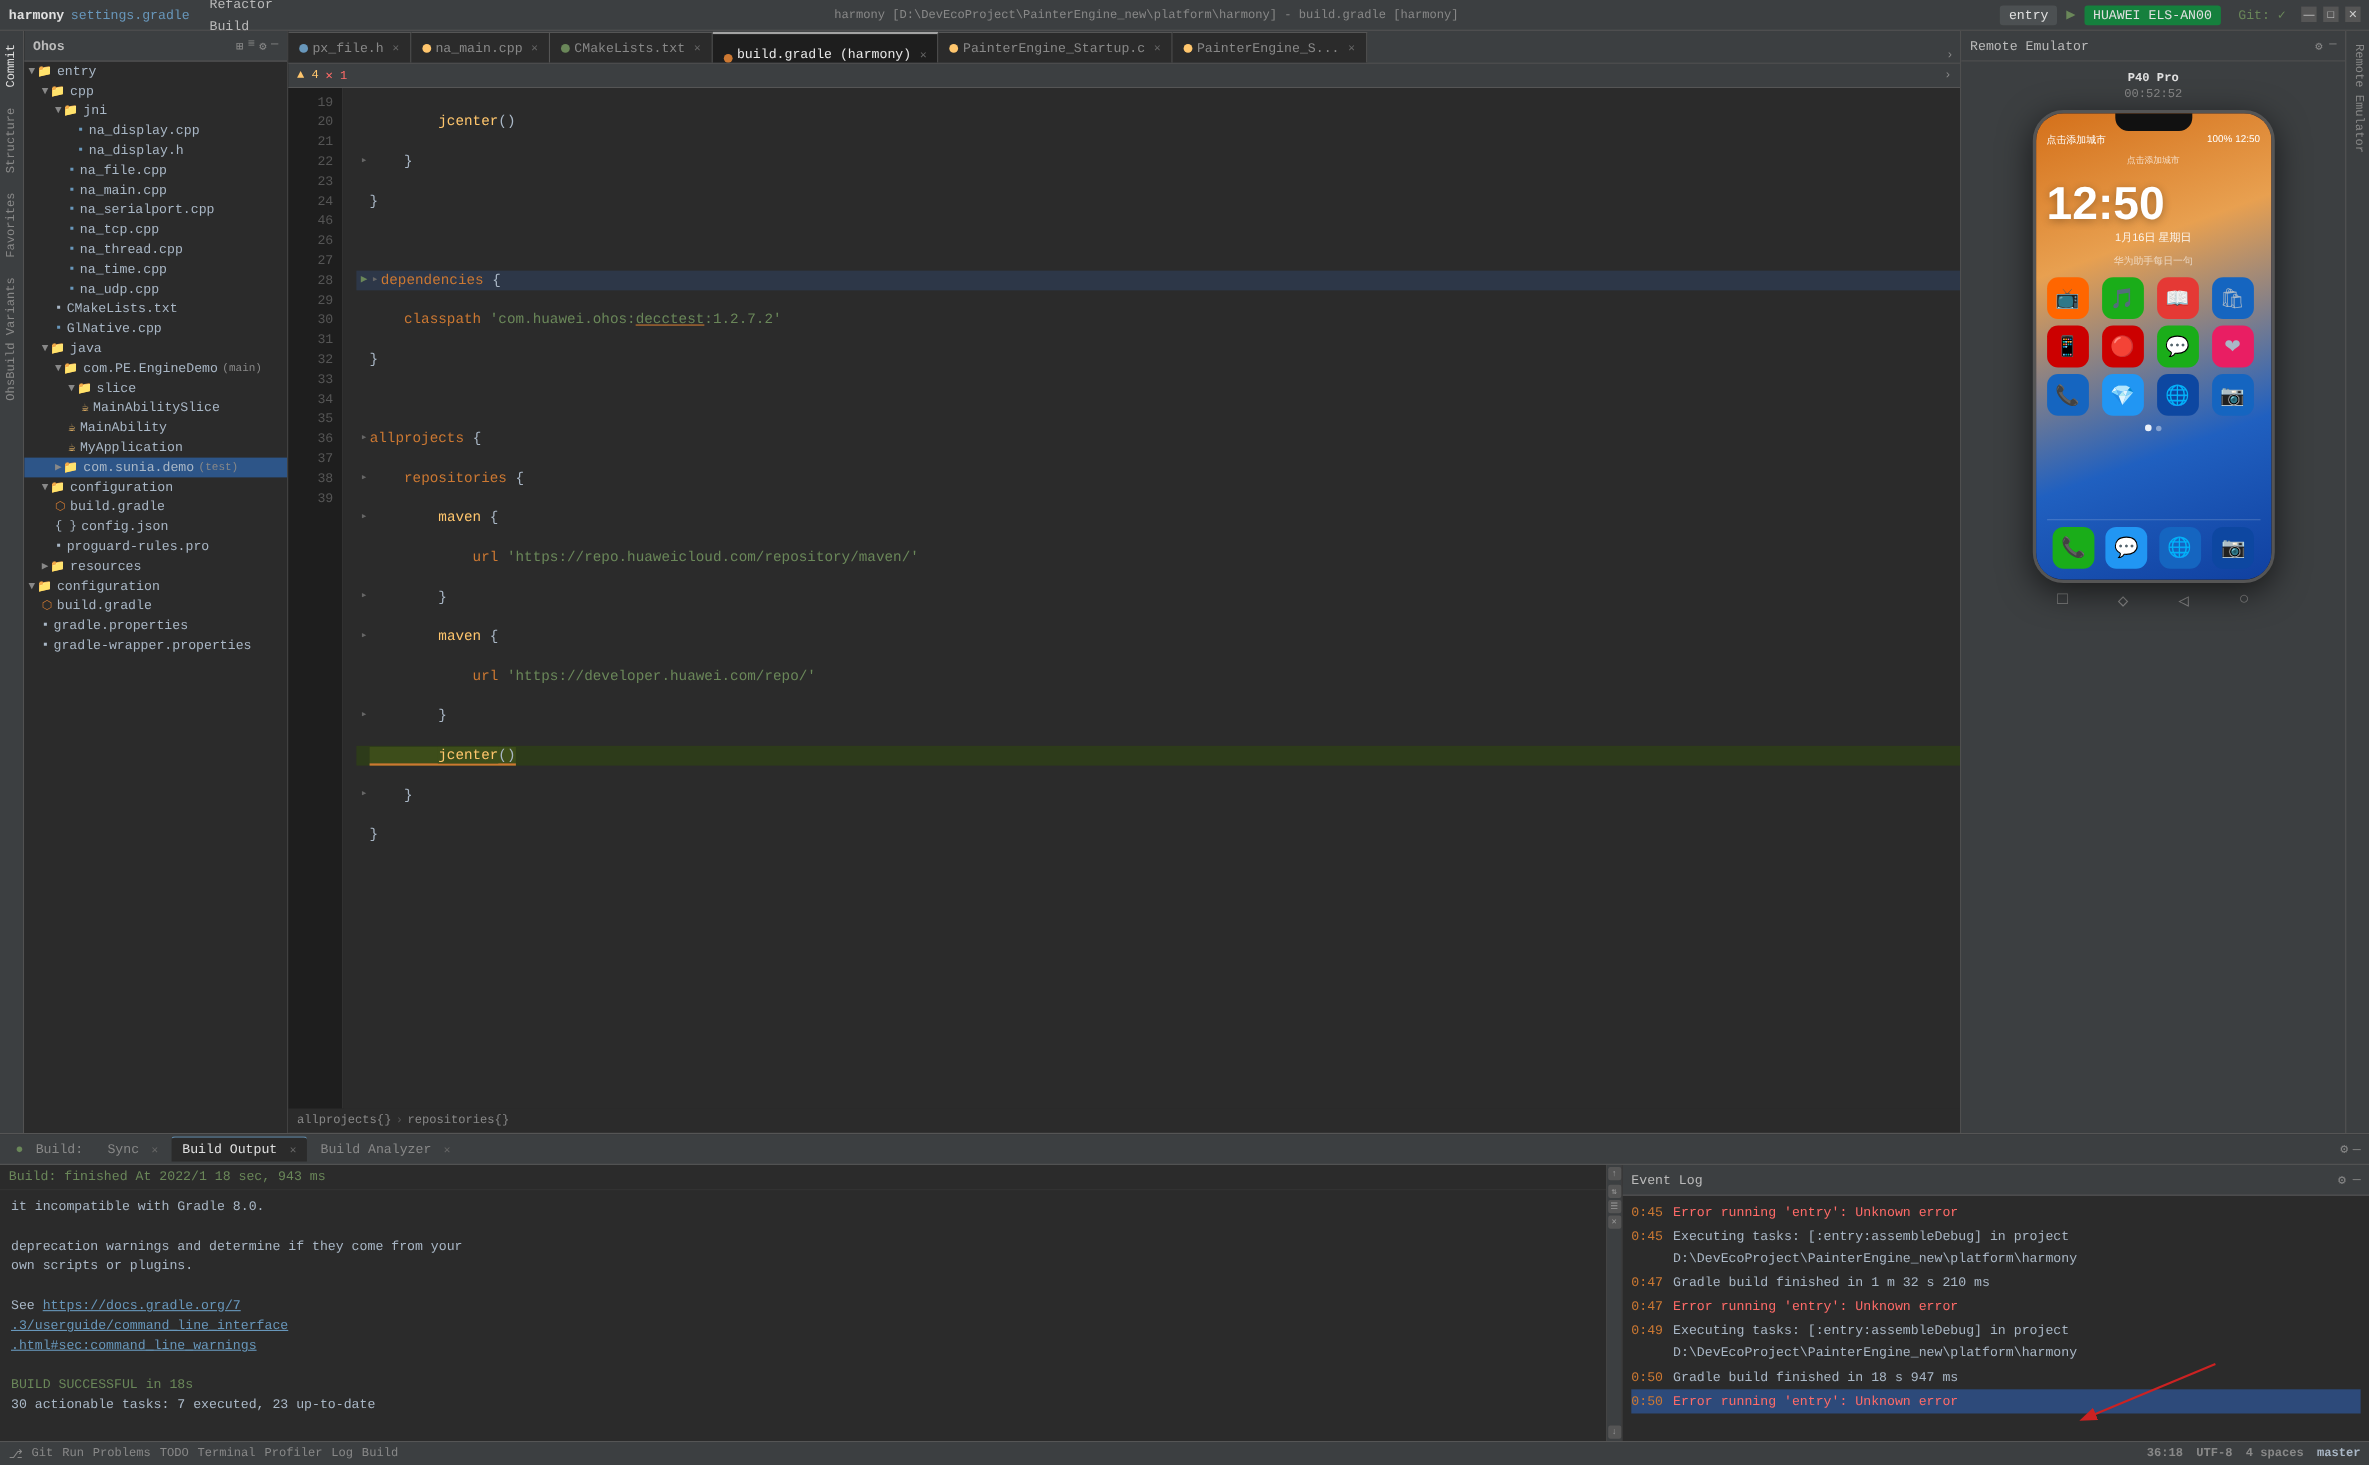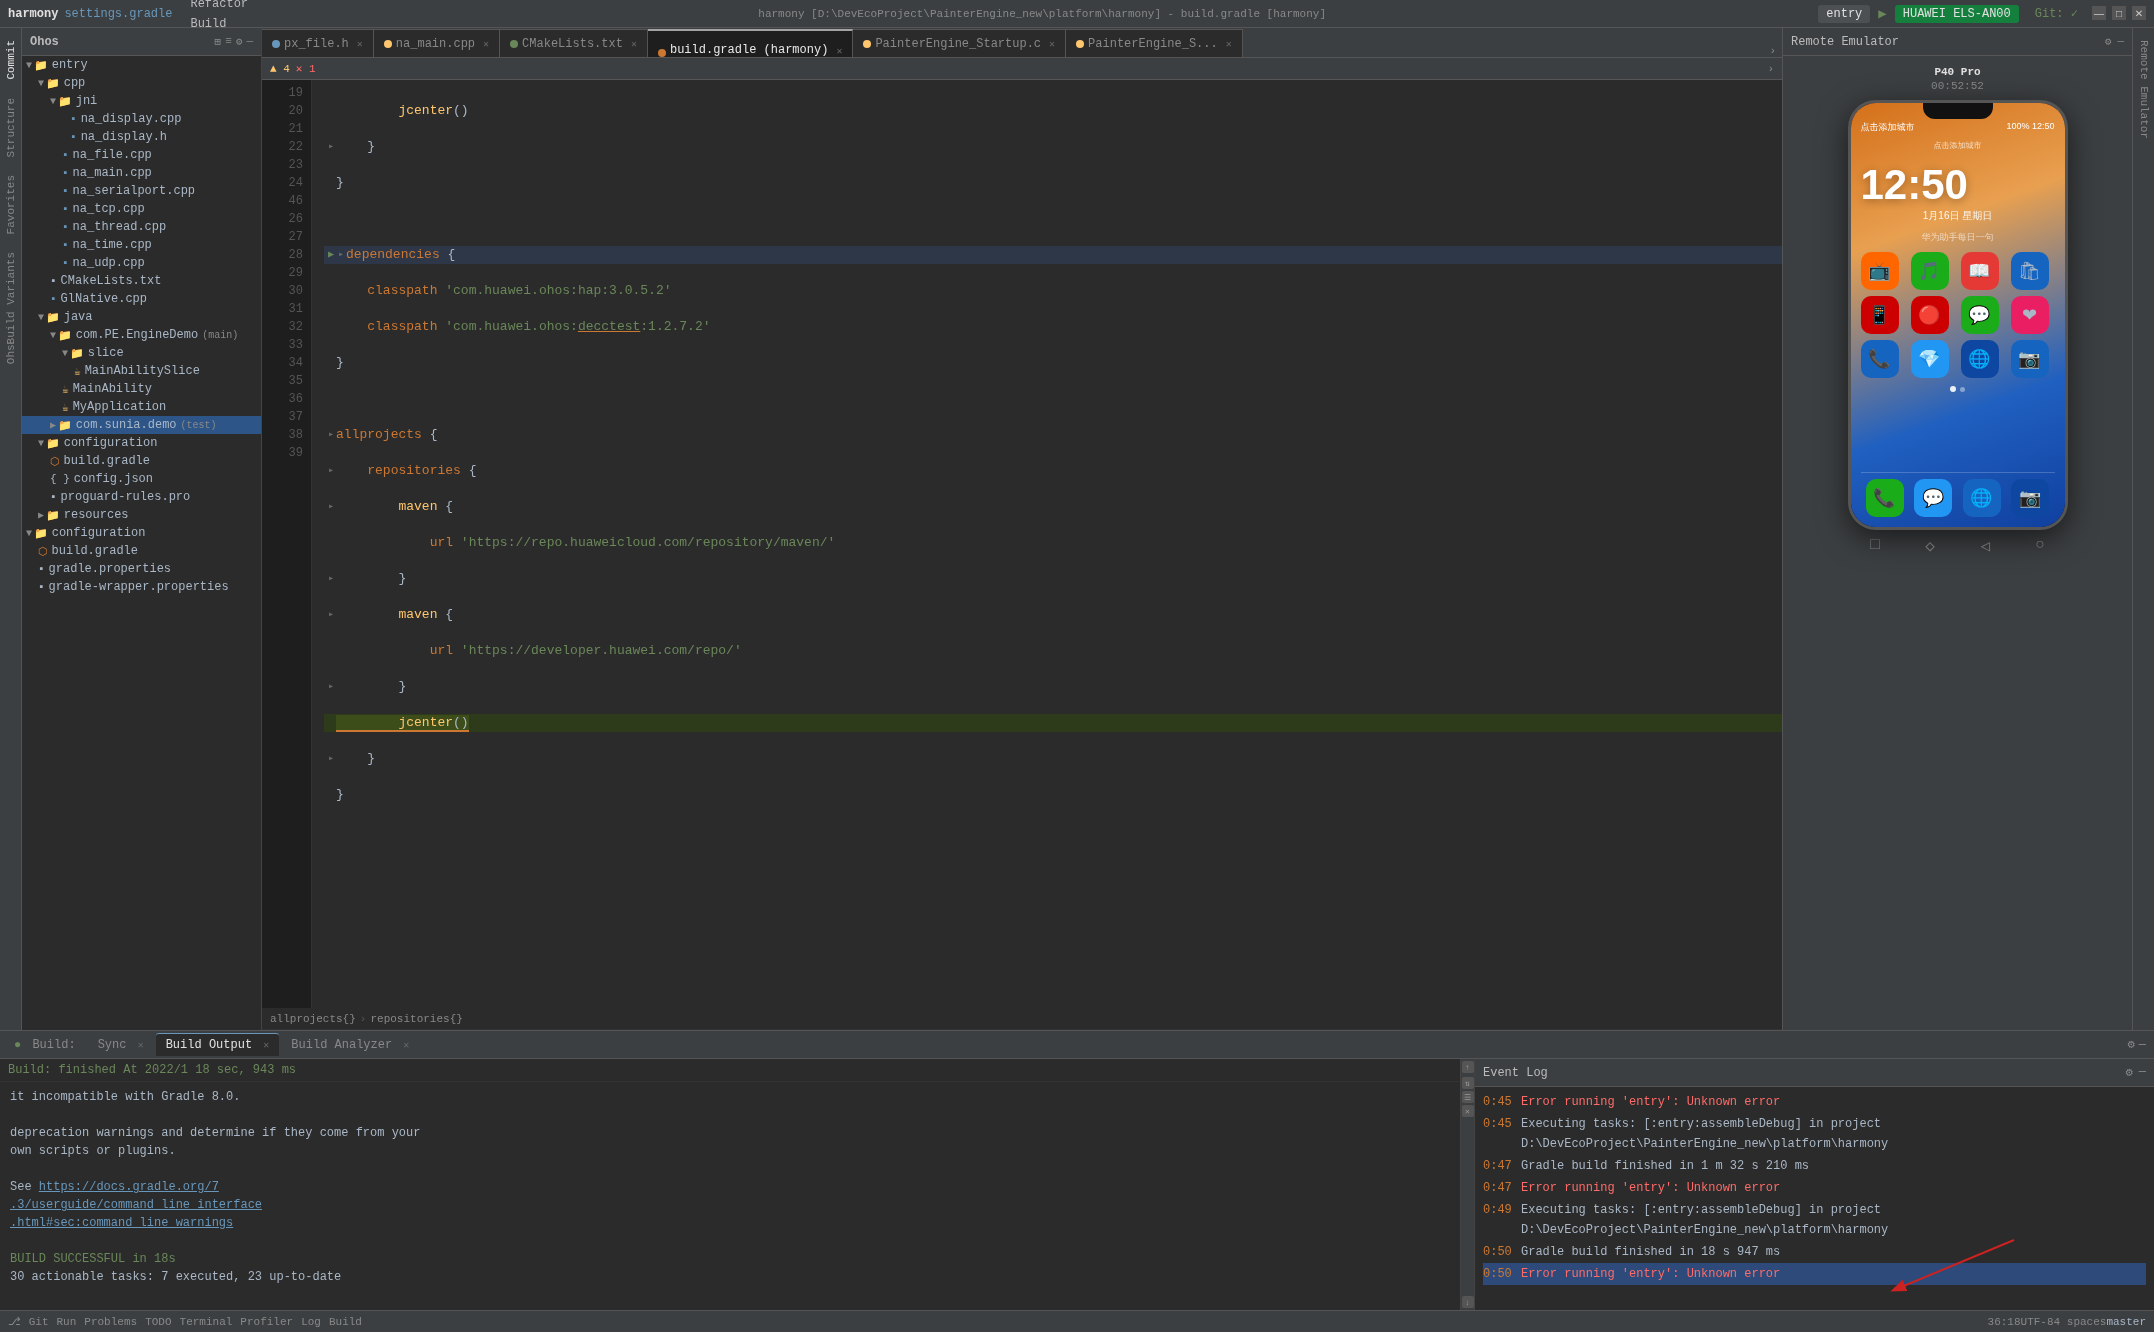--- a/index.html
+++ b/index.html
@@ -433,21 +433,21 @@
       background: #3c3f41;
       display: flex;
       align-items: center;
       padding: 0 8px;
       font-size: 11px;
       color: #888;
       border-top: 1px solid #555;
       gap: 8px;
     }
     .status-bar .status-left { display: flex; gap: 8px; align-items: center; }
-    .status-bar .status-right { margin-left: auto; display: flex; align-items: flex-end; }
+    .status-bar .status-right { margin-left: auto; display: flex; gap: 12px; align-items: flex-end; font-weight: bold; }
     .status-git { color: #a9b7c6; }
 
     .center-editor-section {
       flex: 1;
       display: flex;
       flex-direction: column;
       overflow: hidden;
     }
 
     
@@ -829,24 +829,20 @@
 </div>
 <div class="code-line">
   <span class="fold-arrow"> </span>
   <span style="color:#a9b7c6;">}</span>
 </div>
 <div class="code-line"><span> </span></div>
 <div class="code-line highlighted">
   <span style="color:#6a8759;margin-right:4px;font-size:10px;cursor:pointer;">▶</span>
   <span class="fold-arrow">▸</span>
   <span style="color:#a9b7c6;"><span class="kw">dependencies</span> {</span>
-</div>
-<div class="code-line">
-  <span class="fold-arrow"> </span>
-  <span style="color:#a9b7c6;">    <span class="kw">classpath</span> <span class="str">'com.huawei.ohos:hap:3.0.5.2'</span></span>
 </div>
 <div class="code-line">
   <span class="fold-arrow"> </span>
   <span style="color:#a9b7c6;">    <span class="kw">classpath</span> <span class="str">'com.huawei.ohos:<span style="text-decoration:underline;text-decoration-color:#cc7832;">decctest</span>:1.2.7.2'</span></span>
 </div>
 <div class="code-line">
   <span class="fold-arrow"> </span>
   <span style="color:#a9b7c6;">}</span>
 </div>
 <div class="code-line"><span> </span></div>

